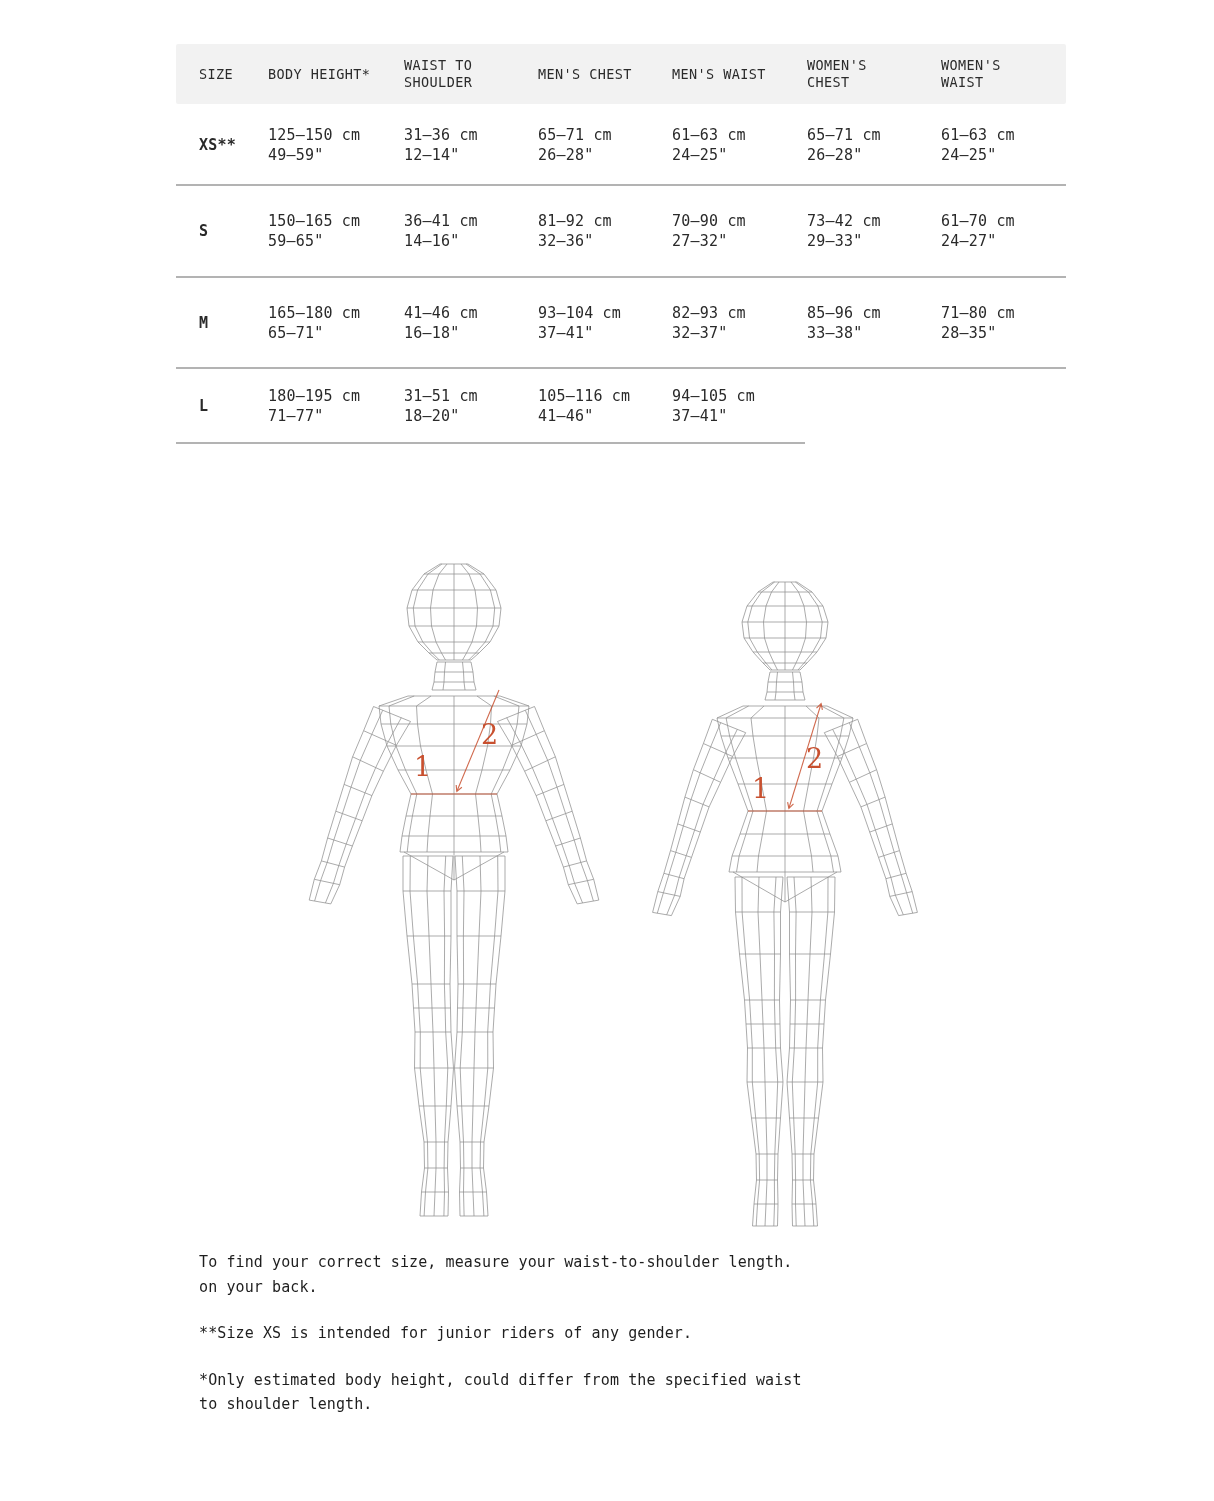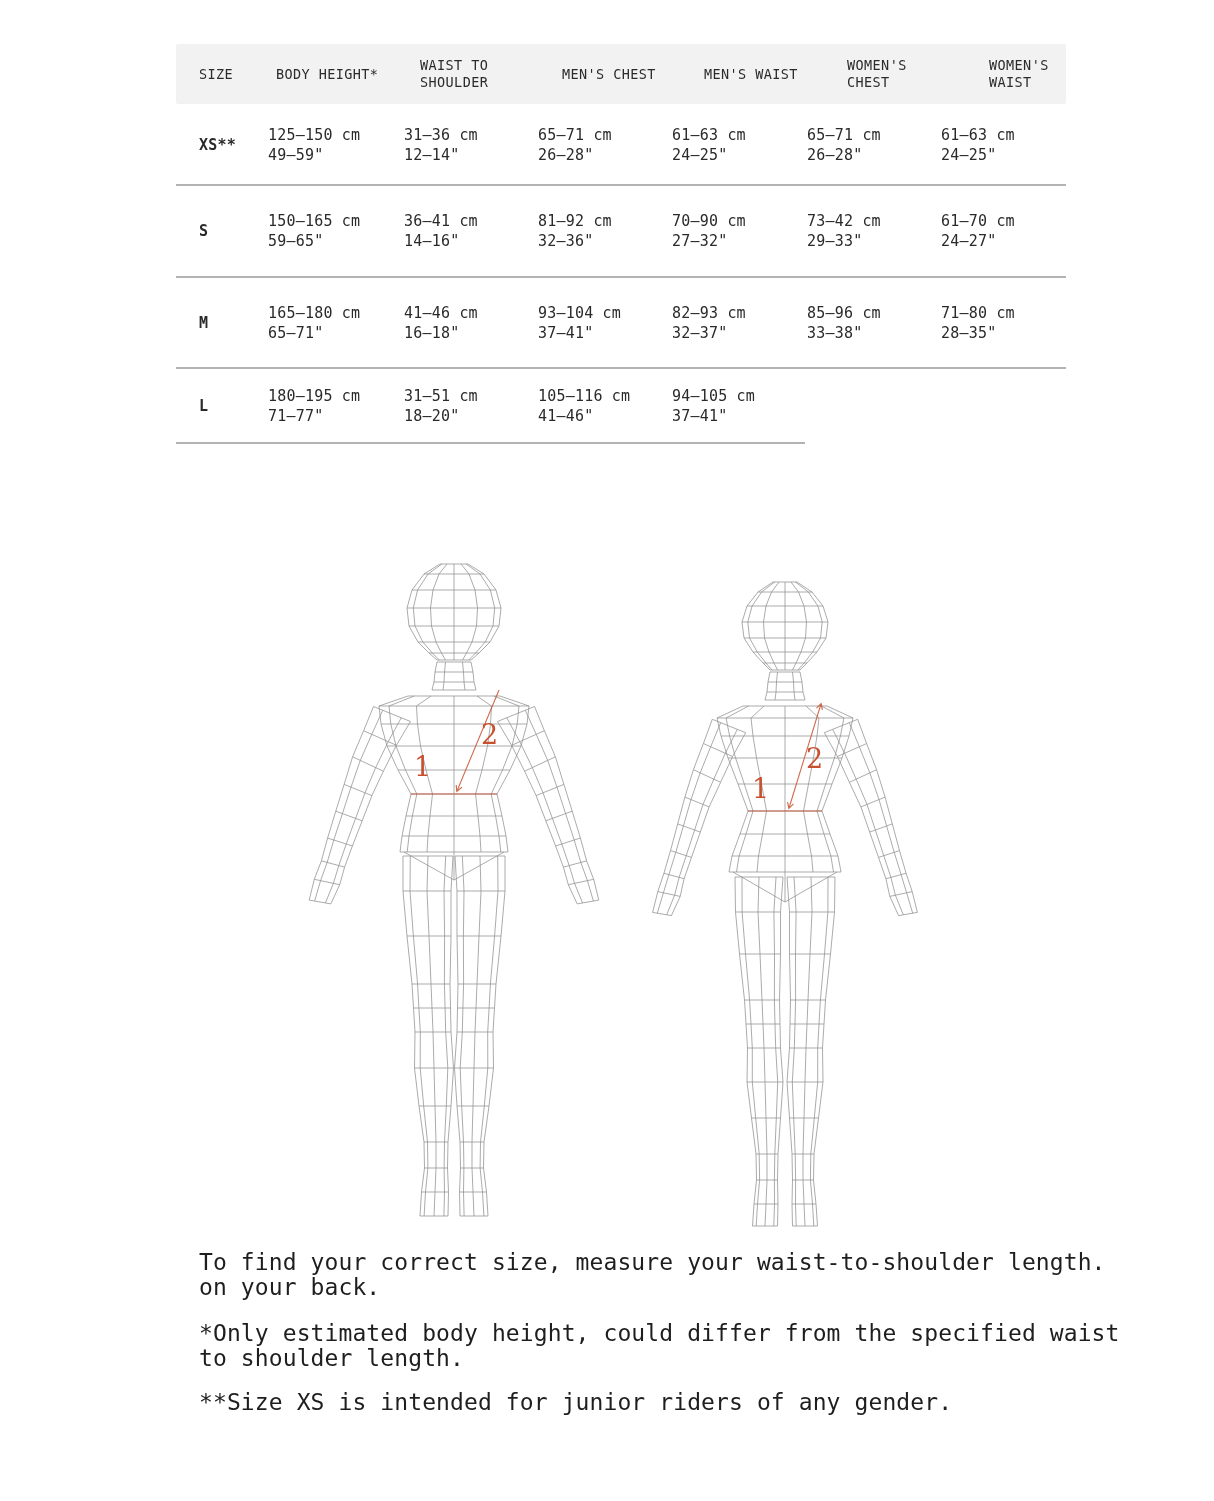--- a/index.html
+++ b/index.html
@@ -16,21 +16,21 @@
     font-family:"DejaVu Sans Mono","Liberation Mono",monospace; color:var(--ink);
   }
 
   
   .size-table{ position:absolute; left:176px; top:44px; width:890px; }
   .tgrid{
     display:grid;
     grid-template-columns:92px 136px 134px 134px 135px 134px 125px;
   }
   .thead{
-    background:var(--header-bg); border-radius:2px; height:60px; align-items:center;gap:8px;
+    background:var(--header-bg); border-radius:2px; height:60px; align-items:center;
   }
   .th{
     font-size:13.5px; letter-spacing:0.4px; line-height:17px; color:#2b2b2b;
     display:flex; flex-direction:column; justify-content:center;
   }
   .th.first{ padding-left:23px; }
   .row{ align-items:stretch; }
   .row-xs{ padding:21px 0 19px; border-bottom:2px solid var(--rule); }
   .row-s { padding:25px 0 25px; border-bottom:2px solid var(--rule); }
   .row-m { padding:25px 0 24px; border-bottom:2px solid var(--rule); }
@@ -51,21 +51,21 @@
     font-family:"DejaVu Serif","Liberation Serif",serif;
     font-size:27px; line-height:30px;
   }
   .m-label-1{ left:112px; top:196px; }
   .m-label-2{ left:179px; top:164px; }
   .f-label-1{ left:107px; top:202px; }
   .f-label-2{ left:161px; top:172px; }
 
   
   .notes{ position:absolute; left:199px; top:1250px; width:760px; color:#1e1e1e; }
-  .note-line{ font-size:23px; line-height:24.5px; letter-spacing:0.1px; white-space:pre; }
+  .note-line{ font-size:15px; line-height:24.5px; letter-spacing:0.1px; white-space:pre; }
   .note-block{ margin-bottom:22px; }
   .note-block:last-child{ margin-bottom:0; }
   .fn{ margin-bottom:20px; }
 </style>
 </head>
 <body>
 
 <div class="page">
 
   <div class="size-table">
@@ -446,22 +446,22 @@
     </svg>
     <span class="fig-label f-label-1">1</span>
     <span class="fig-label f-label-2">2</span>
   </div>
 
   <div class="notes">
     <div class="note-block">
       <div class="note-line">To find your correct size, measure your waist-to-shoulder length.</div>
       <div class="note-line">on your back.</div>
     </div>
+    <div class="note-block">
+      <div class="note-line">**Size XS is intended for junior riders of any gender.</div>
+    </div>
     <div class="note-block fn">
       <div class="note-line">*Only estimated body height, could differ from the specified waist</div>
       <div class="note-line">to shoulder length.</div>
     </div>
-    <div class="note-block">
-      <div class="note-line">**Size XS is intended for junior riders of any gender.</div>
-    </div>
   </div>
 
 </div>
 
 </body></html>

